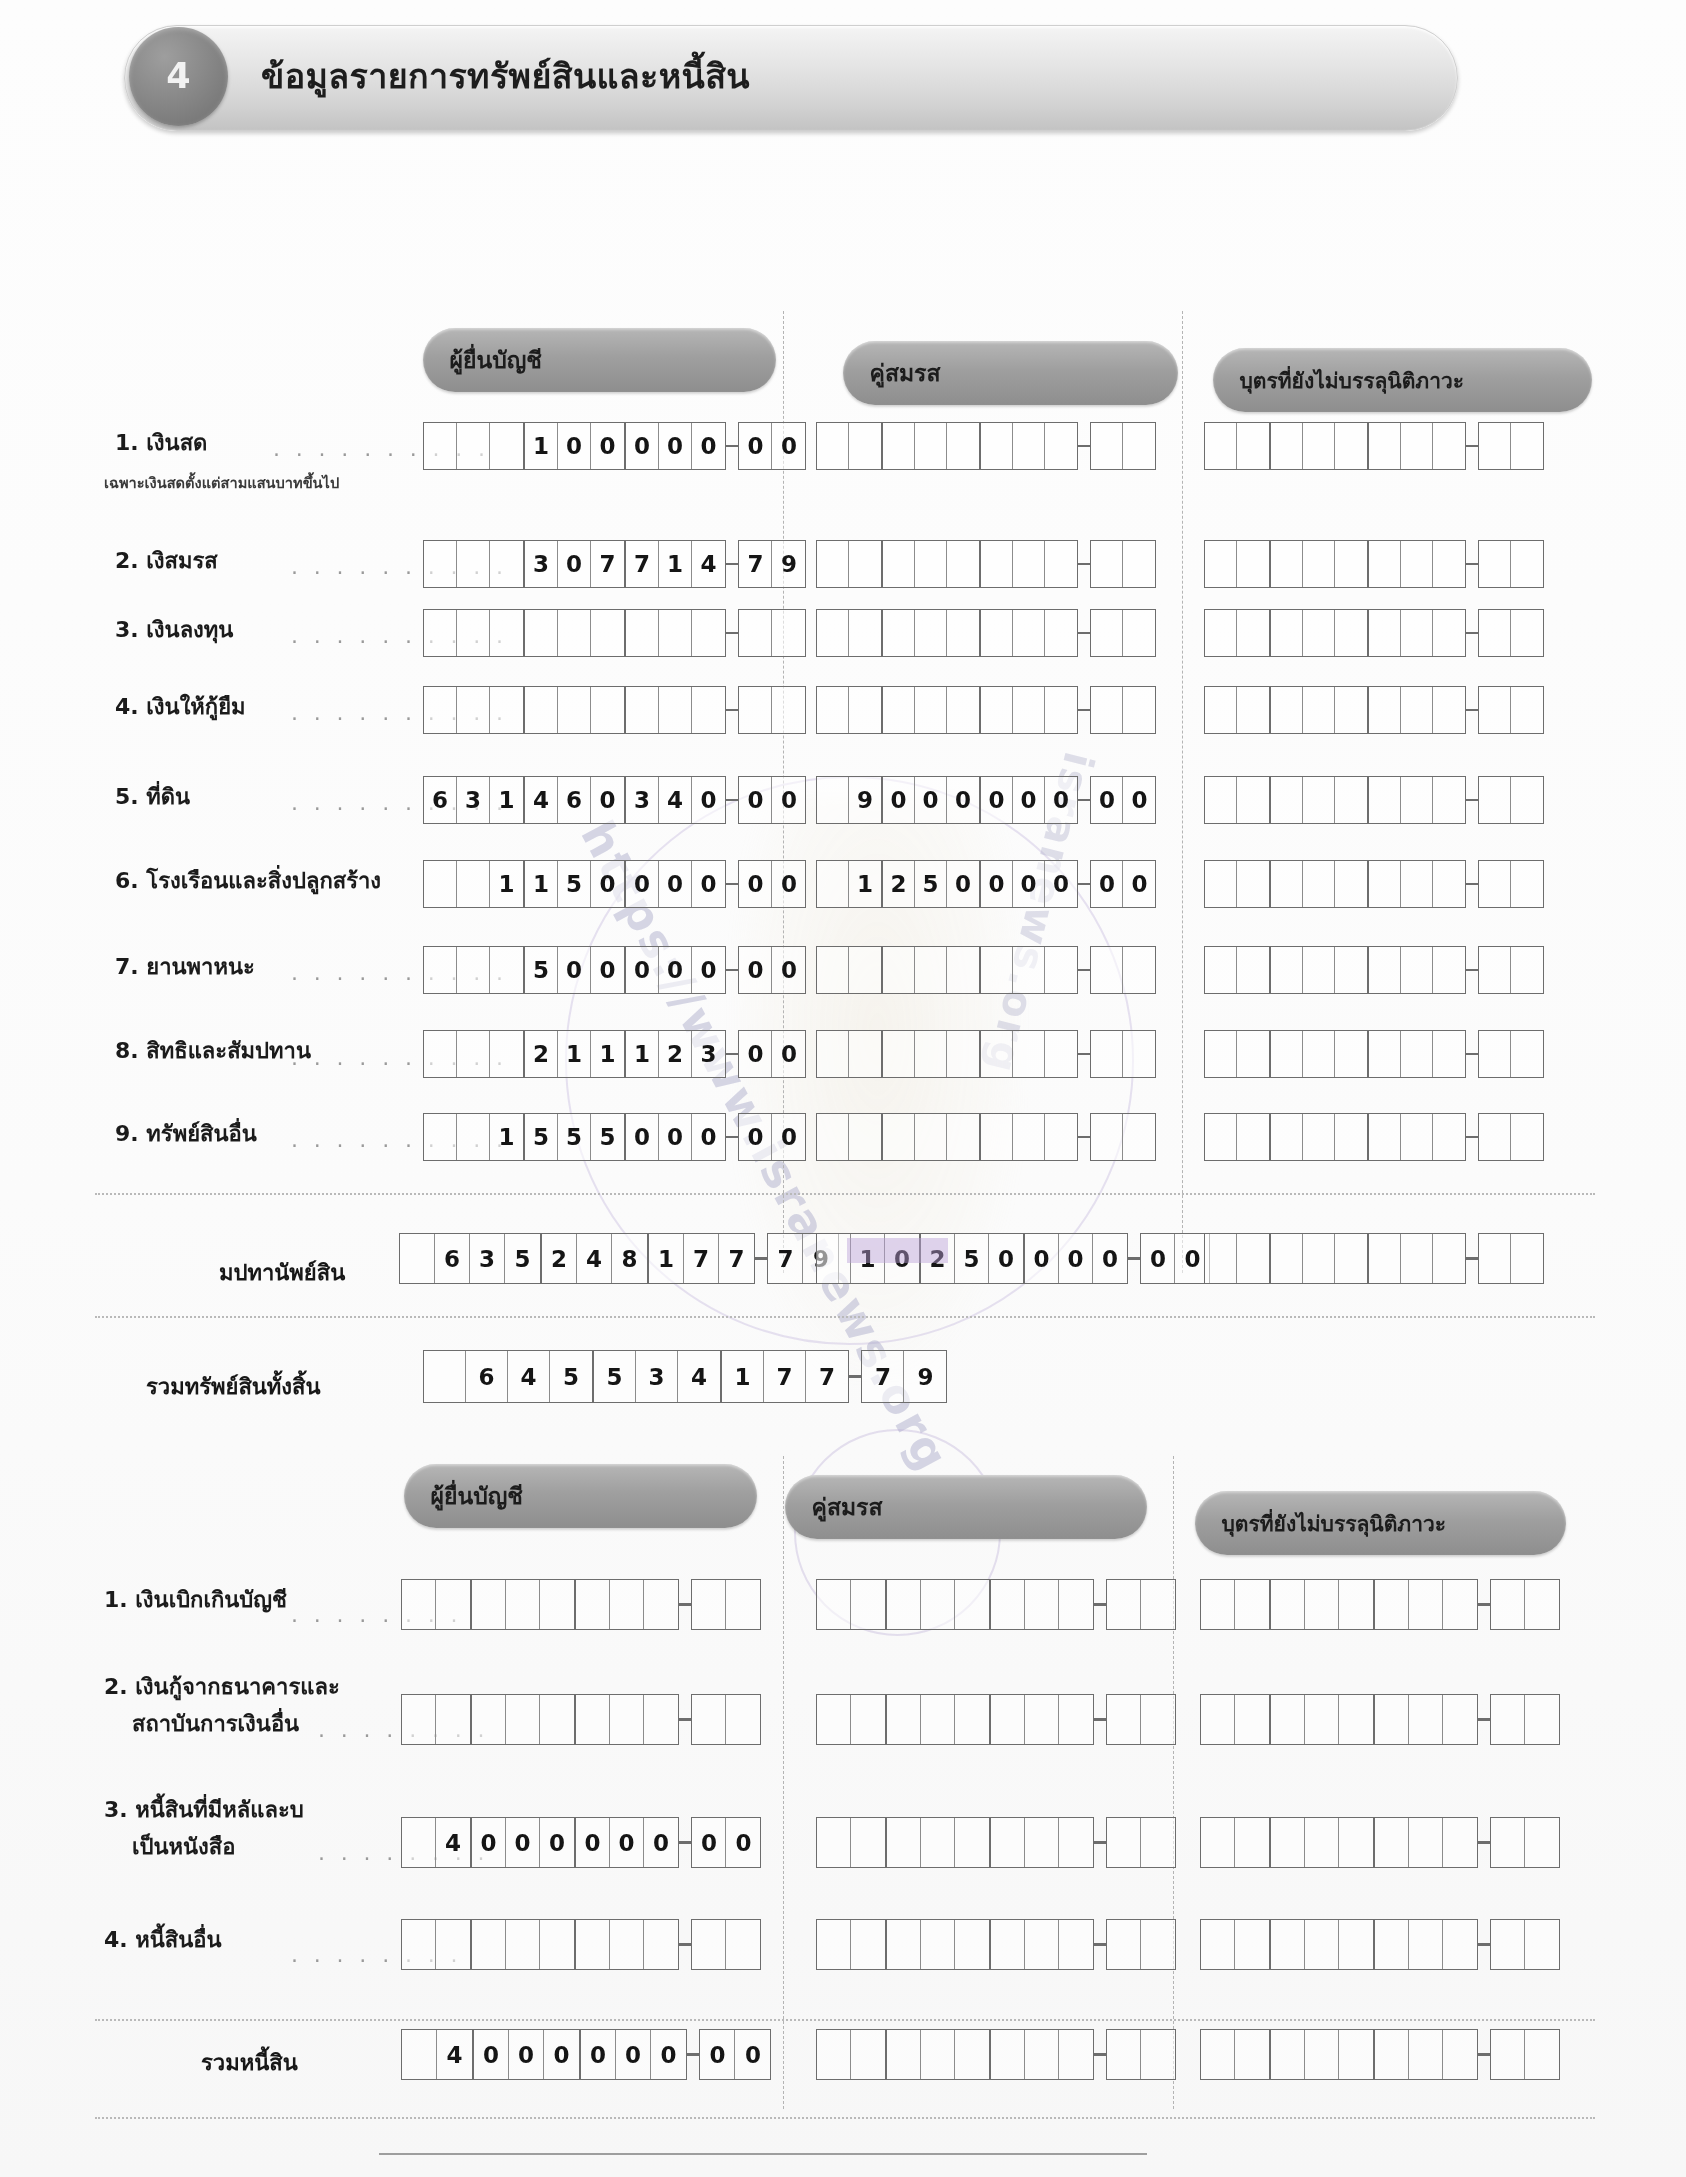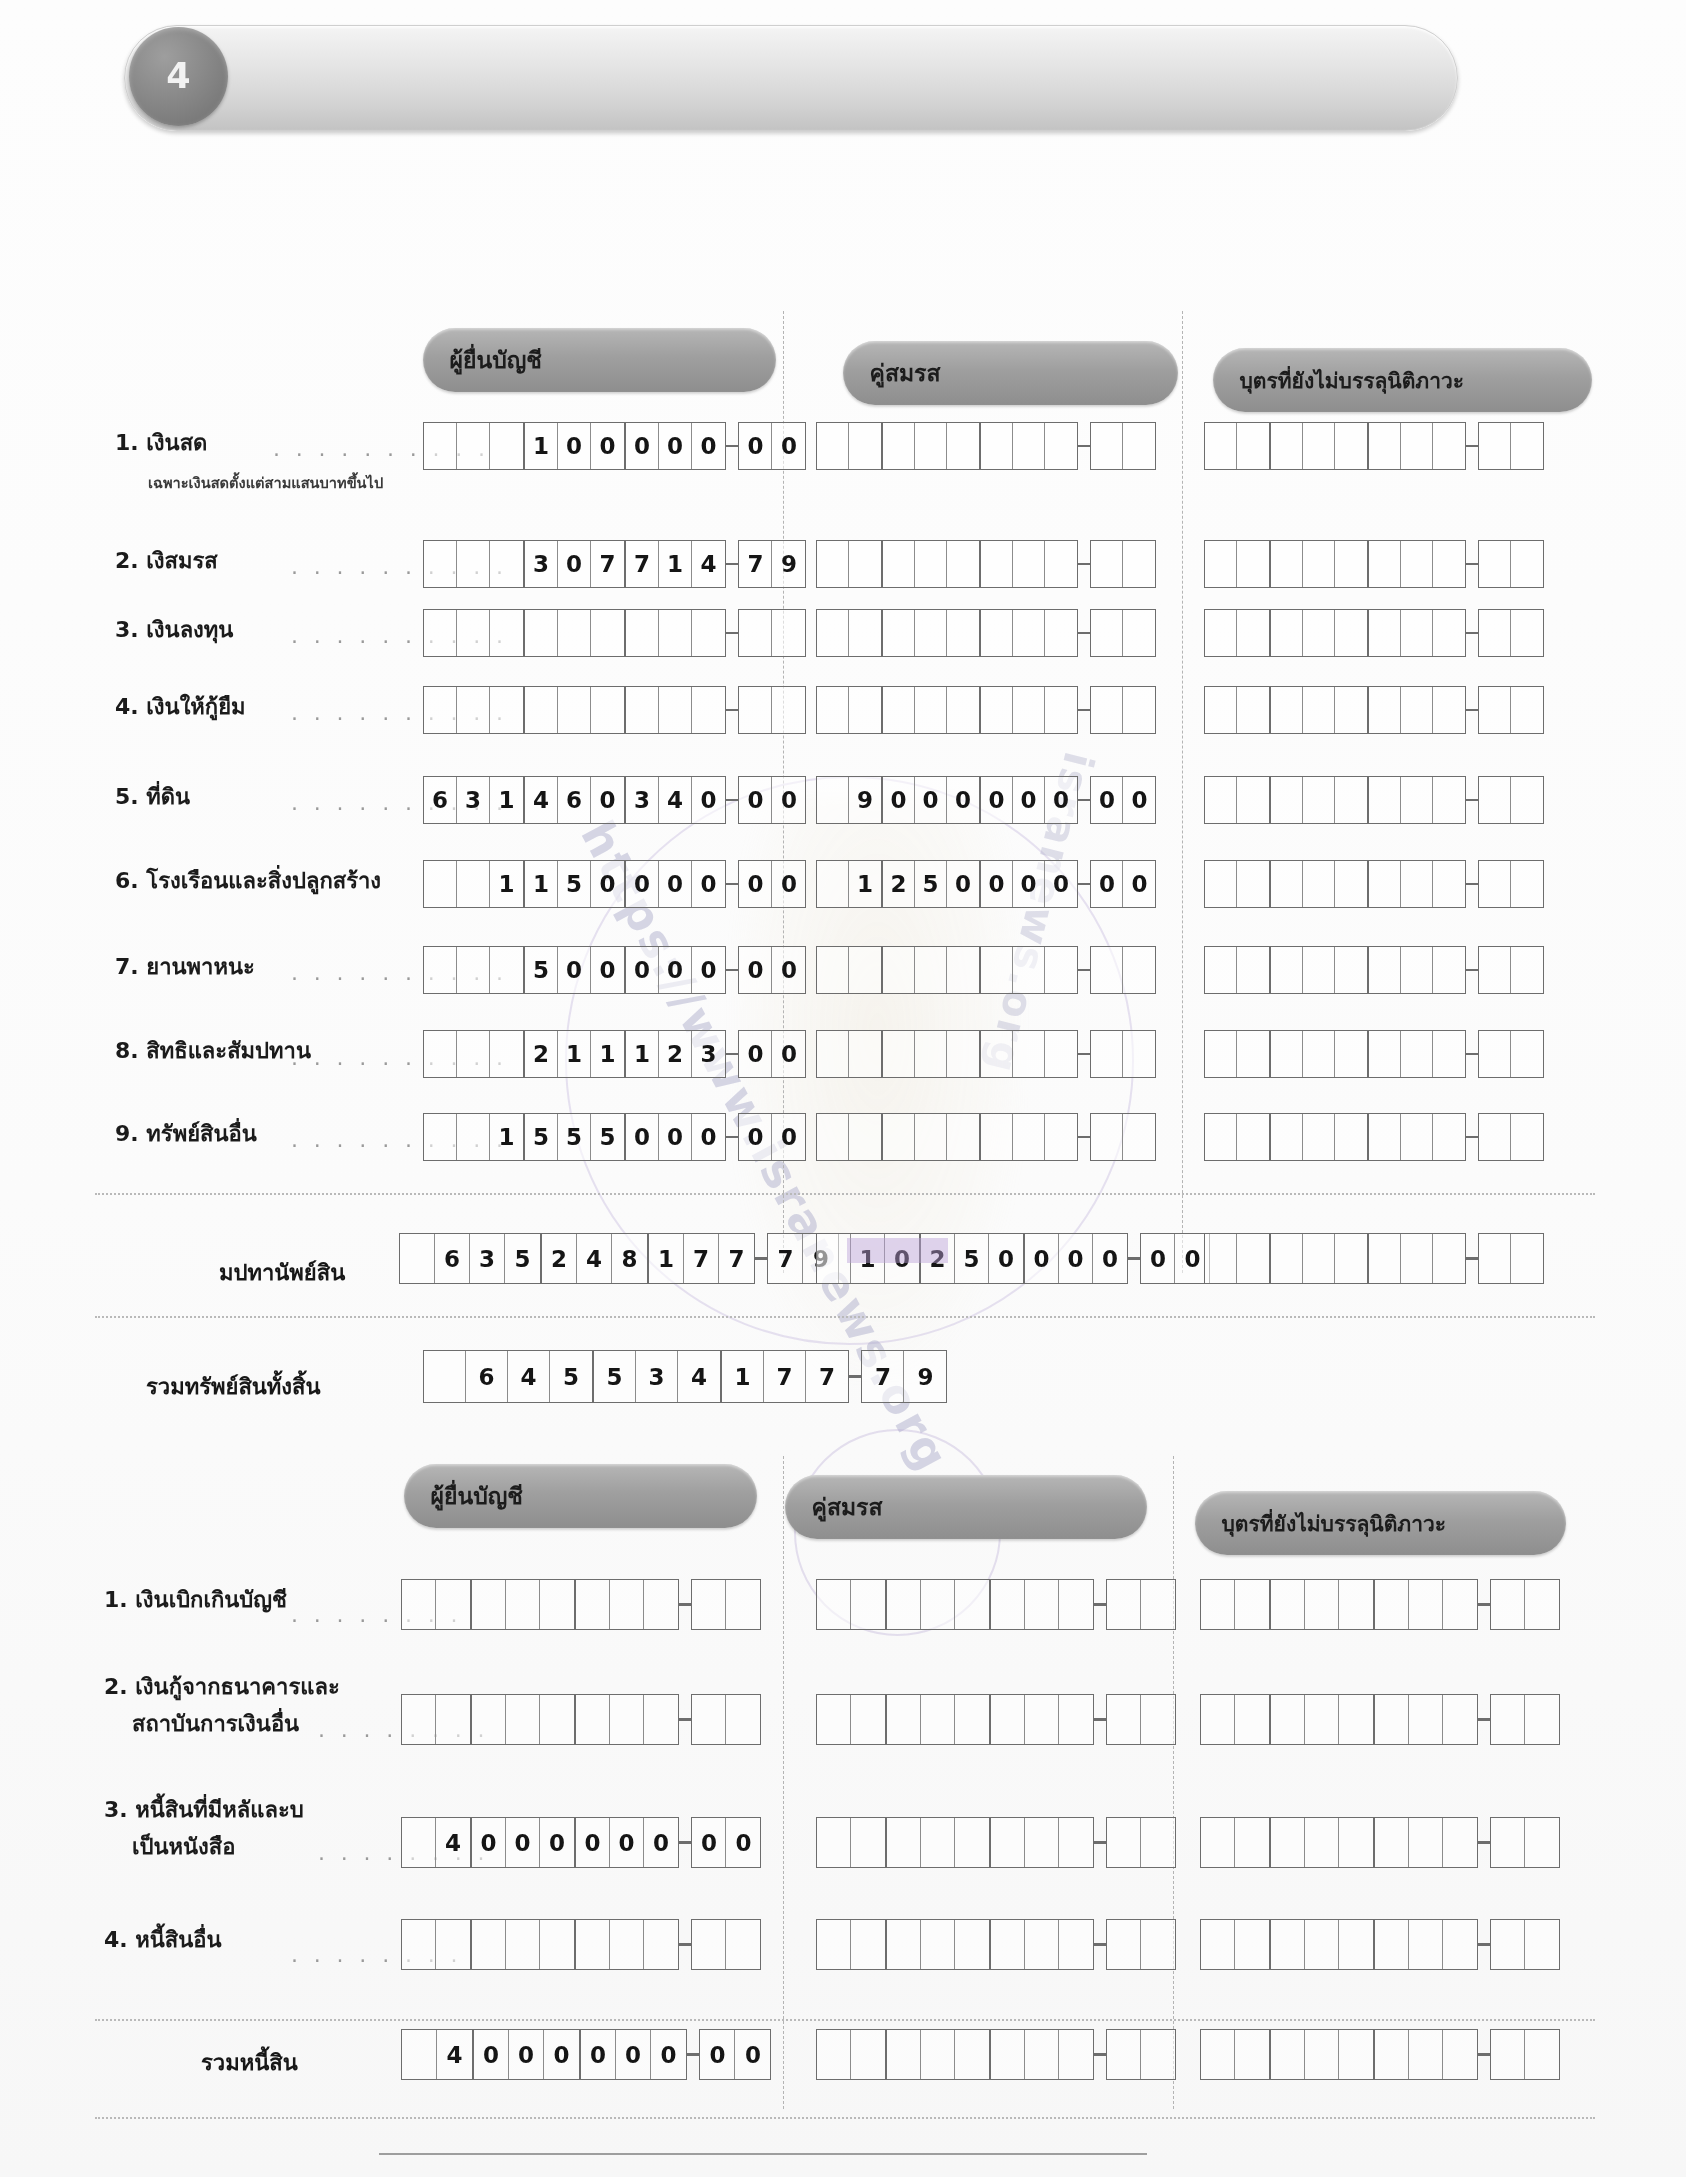--- a/index.html
+++ b/index.html
@@ -225,20 +225,21 @@
     border-top: 2.6px solid #9e9e9e;
   }
 </style>
 </head>
 <body>
 
 <div class="page">
 
   <div class="section-banner"></div>
   <div class="section-number">4</div>
+  <div class="section-title">ข้อมูลรายการทรัพย์สินและหนี้สิน</div>
 
   <div class="wm wm-blob"></div>
   <div class="wm wm-circle"></div>
   <div class="wm wm-text-diag">https://www.isranews.org</div>
   <div class="wm wm-text-diag2">isranews.org</div>
   <div class="wm wm-badge"></div>
 
   <div class="pill" style="left:423px; top:328px; width:353px;">
     <span>ผู้ยื่นบัญชี</span>
   </div>
@@ -248,21 +249,21 @@
   <div class="pill" style="left:1213px; top:348px; width:379px; font-size:21px;">
     <span>บุตรที่ยังไม่บรรลุนิติภาวะ</span>
   </div>
 
   <div class="vsep" style="left:783px; top:311px; height:962px;"></div>
   <div class="vsep" style="left:1182px; top:311px; height:962px;"></div>
 
   <div id="asset-rows">
       <div class="row-label" style="left: 115px; top: 429px;"><span>1. </span><span>เงินสด</span></div>
       <div class="dots" style="left: 273px; top: 436px;">. . . . . . . . . .</div>
-      <div class="row-note" style="left: 104px; top: 471px; margin-left: 44px;">เฉพาะเงินสดตั้งแต่สามแสนบาทขึ้นไป</div>
+      <div class="row-note" style="left: 104px; top: 471px;">เฉพาะเงินสดตั้งแต่สามแสนบาทขึ้นไป</div>
       <div class="field" style="left: 423px; top: 422px;">
         <div class="baht-group" style="height: 48px;">
           <div class="cell" style="width: 33px;"></div>
           <div class="cell" style="width: 33px;"></div>
           <div class="cell" style="width: 33px;"></div>
         </div>
         <div class="baht-group" style="height: 48px;">
           <div class="cell" style="width: 33px;">1</div>
           <div class="cell" style="width: 33px;">0</div>
           <div class="cell" style="width: 33px;">0</div>

